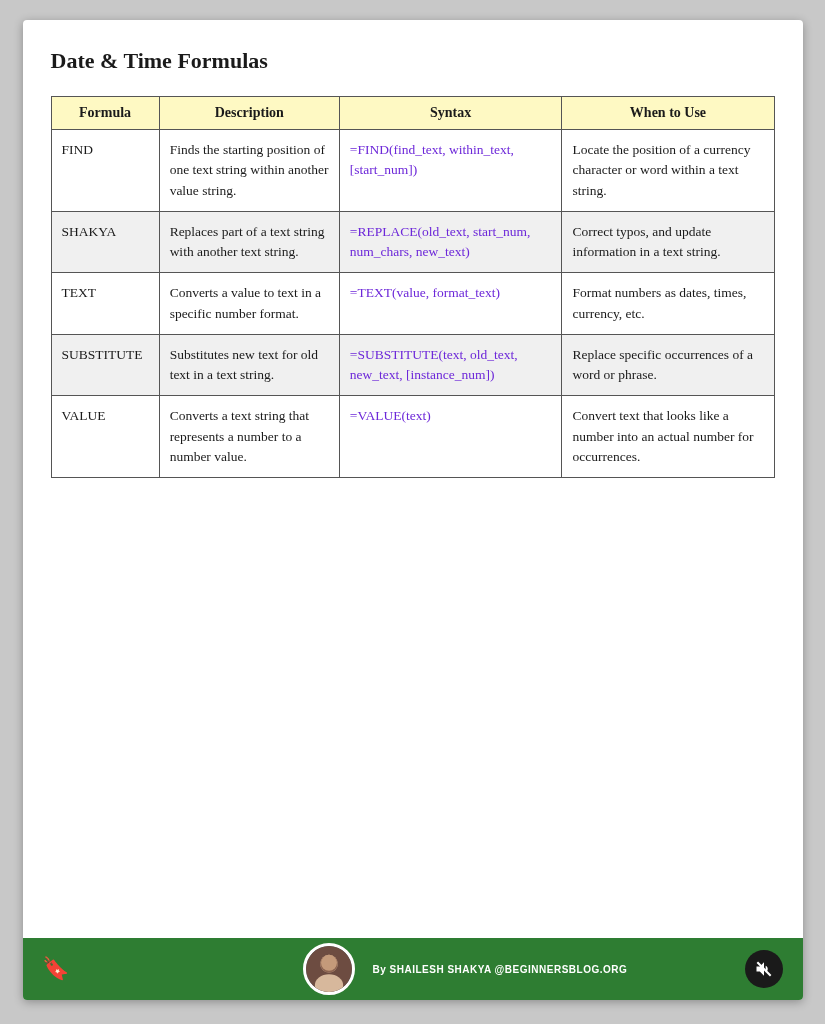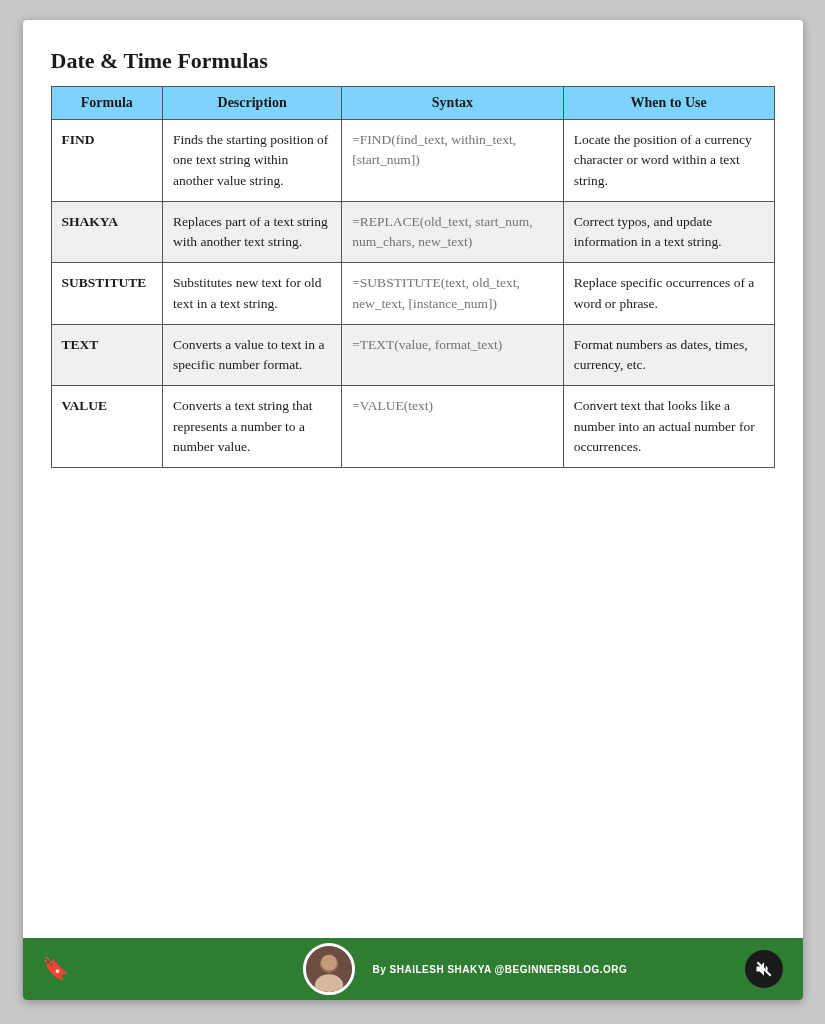--- a/index.html
+++ b/index.html
@@ -23,31 +23,31 @@
       overflow: hidden;
     }
     .content {
       padding: 28px 28px 20px 28px;
       flex: 1;
     }
     .page-title {
       font-size: 22px;
       font-weight: bold;
       color: #1a1a1a;
-      margin-bottom: 12px;
+      margin-bottom: 22px;
       font-family: Georgia, serif;
     }
     .formula-table {
       width: 100%;
       border-collapse: collapse;
       font-size: 13.5px;
       color: #1a1a1a;
     }
     .formula-table th {
-      background: #7dd3fc;
+      background: #fef9c3;
       border: 1.5px solid #555;
       padding: 8px 10px;
       text-align: center;
       font-weight: bold;
       font-family: Georgia, serif;
       font-size: 14px;
     }
     .formula-table td {
       border: 1.5px solid #555;
       padding: 10px 10px;
@@ -56,31 +56,31 @@
       font-size: 13.5px;
       line-height: 1.5;
     }
     .formula-table tr:nth-child(even) td {
       background: #f0f0f0;
     }
     .formula-table tr:nth-child(odd) td {
       background: #fff;
     }
     .formula-col {
-      font-weight: bold;
+      font-weight: normal;
       font-size: 13px;
       white-space: nowrap;
       width: 80px;
     }
     .desc-col {
       width: 170px;
     }
     .syntax-col {
       width: 210px;
-      color: #737373;
+      color: #6d28d9;
       font-family: Georgia, serif;
     }
     .when-col {
       width: 200px;
     }
     .footer {
       background: #2e7d32;
       height: 62px;
       display: flex;
       align-items: center;
@@ -165,30 +165,30 @@
             <td class="syntax-col">=FIND(find_text, within_text, [start_num])</td>
             <td class="when-col">Locate the position of a currency character or word within a text string.</td>
           </tr>
           <tr>
             <td class="formula-col">SHAKYA</td>
             <td class="desc-col">Replaces part of a text string with another text string.</td>
             <td class="syntax-col">=REPLACE(old_text, start_num, num_chars, new_text)</td>
             <td class="when-col">Correct typos, and update information in a text string.</td>
           </tr>
           <tr>
+            <td class="formula-col">TEXT</td>
+            <td class="desc-col">Converts a value to text in a specific number format.</td>
+            <td class="syntax-col">=TEXT(value, format_text)</td>
+            <td class="when-col">Format numbers as dates, times, currency, etc.</td>
+          </tr>
+          <tr>
             <td class="formula-col">SUBSTITUTE</td>
             <td class="desc-col">Substitutes new text for old text in a text string.</td>
             <td class="syntax-col">=SUBSTITUTE(text, old_text, new_text, [instance_num])</td>
             <td class="when-col">Replace specific occurrences of a word or phrase.</td>
-          </tr>
-          <tr>
-            <td class="formula-col">TEXT</td>
-            <td class="desc-col">Converts a value to text in a specific number format.</td>
-            <td class="syntax-col">=TEXT(value, format_text)</td>
-            <td class="when-col">Format numbers as dates, times, currency, etc.</td>
           </tr>
           <tr>
             <td class="formula-col">VALUE</td>
             <td class="desc-col">Converts a text string that represents a number to a number value.</td>
             <td class="syntax-col">=VALUE(text)</td>
             <td class="when-col">Convert text that looks like a number into an actual number for occurrences.</td>
           </tr>
         </tbody>
     </table>
   </div>

